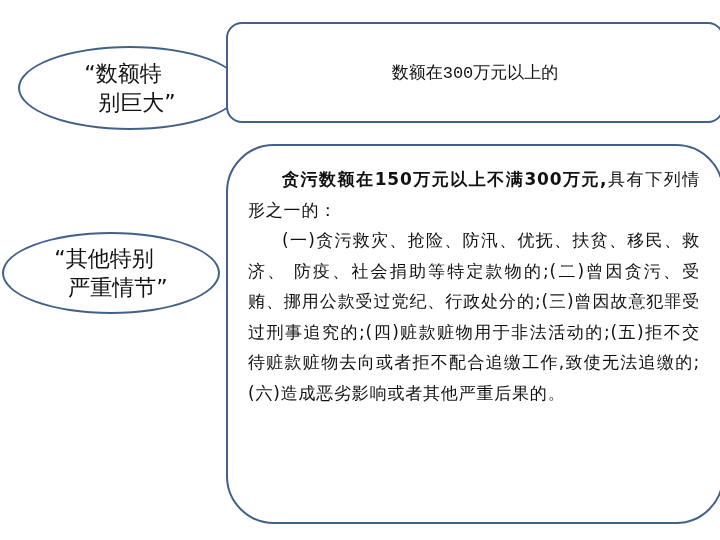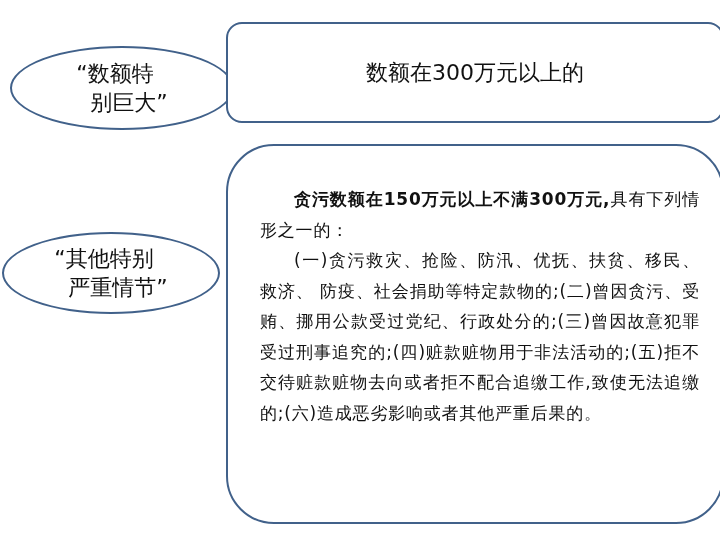--- a/index.html
+++ b/index.html
@@ -14,41 +14,40 @@
     border:2px solid #41618a;
     border-radius:50%;
     background:#fff;
     display:flex; align-items:center; justify-content:center;
     text-align:left;
   }
   .ellipse .lbl {
     font-size:22px; line-height:29px; font-weight:500;
     white-space:pre;
   }
-  #e1 { left:10px; top:46px; width:220px; height:80px;align-items:center; }
+  #e1 { left:18px; top:46px; width:220px; height:80px;align-items:center; }
   #e2 { left:2px; top:232px; width:214px; height:78px; }
 
   .box {
     position:absolute; border:2px solid #41618a; background:#fff;
   }
   #b1 {
     left:226px; top:22px; width:494px; height:97px;
     border-radius:16px;
     display:flex; align-items:center; justify-content:center;
   }
-  #b1 .t { font-size:22px; }
+  #b1 .t { font-size:17px;font-family:Liberation Mono, monospace; }
   #b2 {
     left:226px; top:144px; width:494px; height:376px;
     border-radius:48px;
   }
   .para {
-    position:absolute; left:32px; right:22px; top:18px;
+    position:absolute; left:20px; right:22px; top:18px;
     font-size:17px; line-height:30.5px; text-align:justify;
     letter-spacing:0.8px;
-    margin-top:20px;
   }
   .bold { font-weight:bold; }
   .indent { padding-left:34px; }
 </style>
 </head>
 <body>
 
 <div class="ellipse" id="e1">
   <span class="lbl">“数额特
   别巨大”</span>

